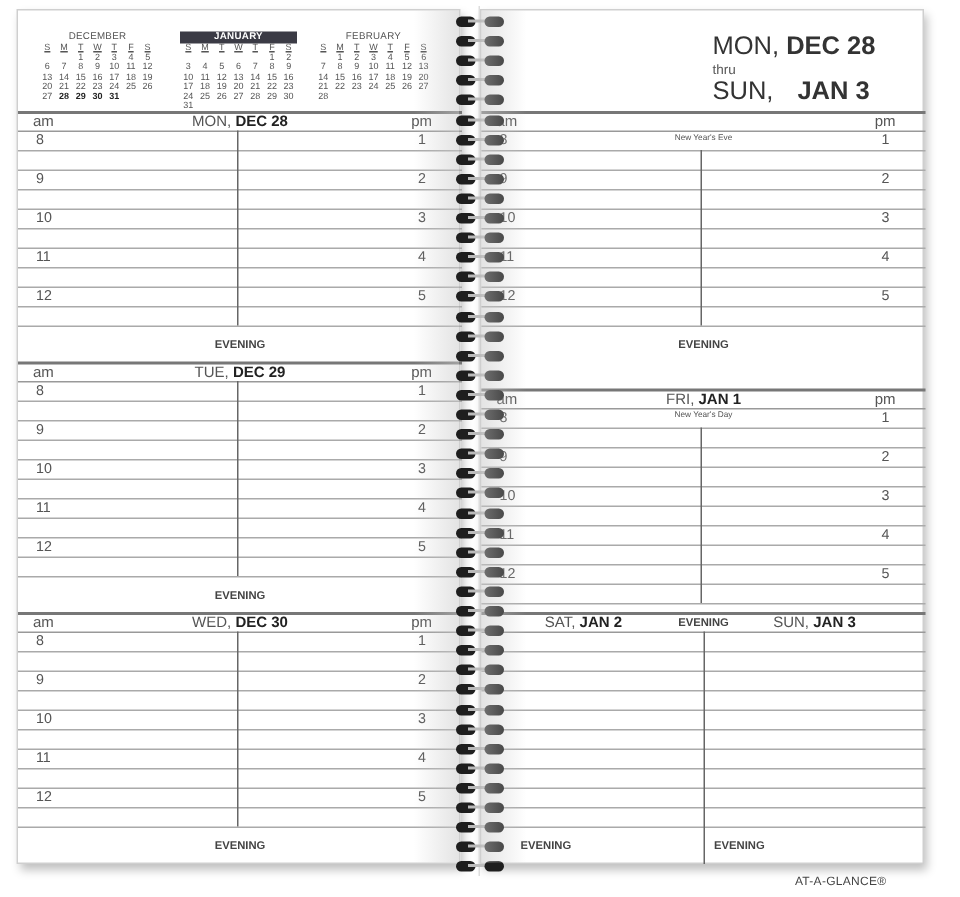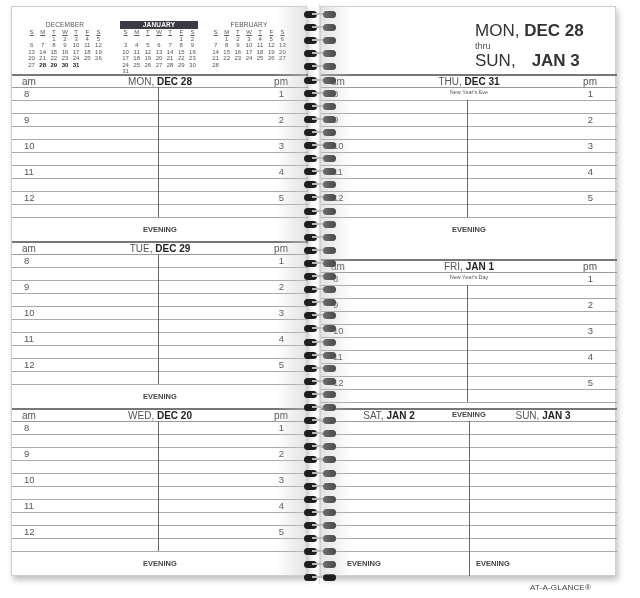--- a/index.html
+++ b/index.html
@@ -301,21 +301,21 @@
       </div>
       <div class="hrow"></div>
       <div class="divider" style="left: 146px; top: 13px; height: 130px;"></div>
       <div class="evening">
         <span class="lbl">EVENING</span>
       </div>
     </div>
   <div class="day" style="left:0;top:401px">
       <div class="dhead">
         <span class="am">am</span>
-        <span class="title"><span>WED,</span> <b>DEC 20</b></span>
+        <span class="title"><span>WED,</span> <b>DEC 30</b></span>
         <span class="pm">pm</span>
       </div>
       <div class="hrow">
         <span class="a">8</span>
         <span class="p">1</span>
       </div>
       <div class="hrow"></div>
       <div class="hrow">
         <span class="a">9</span>
         <span class="p">2</span>
@@ -346,21 +346,20 @@
 <div class="page right">
   <div class="range">
     <div class="l1"><span>MON,</span> <b>DEC 28</b></div>
     <div class="l2">thru</div>
     <div class="l3"><span>SUN,</span><b>JAN 3</b></div>
   </div>
 
   <div class="day" style="left:0;top:67px">
       <div class="dhead">
         <span class="am">am</span>
-        <span class="title"><span>THU,</span> <b>DEC 31</b></span>
         <span class="pm">pm</span>
       </div>
       <div class="holiday">New Year's Eve</div>
       <div class="hrow">
         <span class="a">8</span>
         <span class="p">1</span>
       </div>
       <div class="hrow"></div>
       <div class="hrow">
         <span class="a">9</span>

